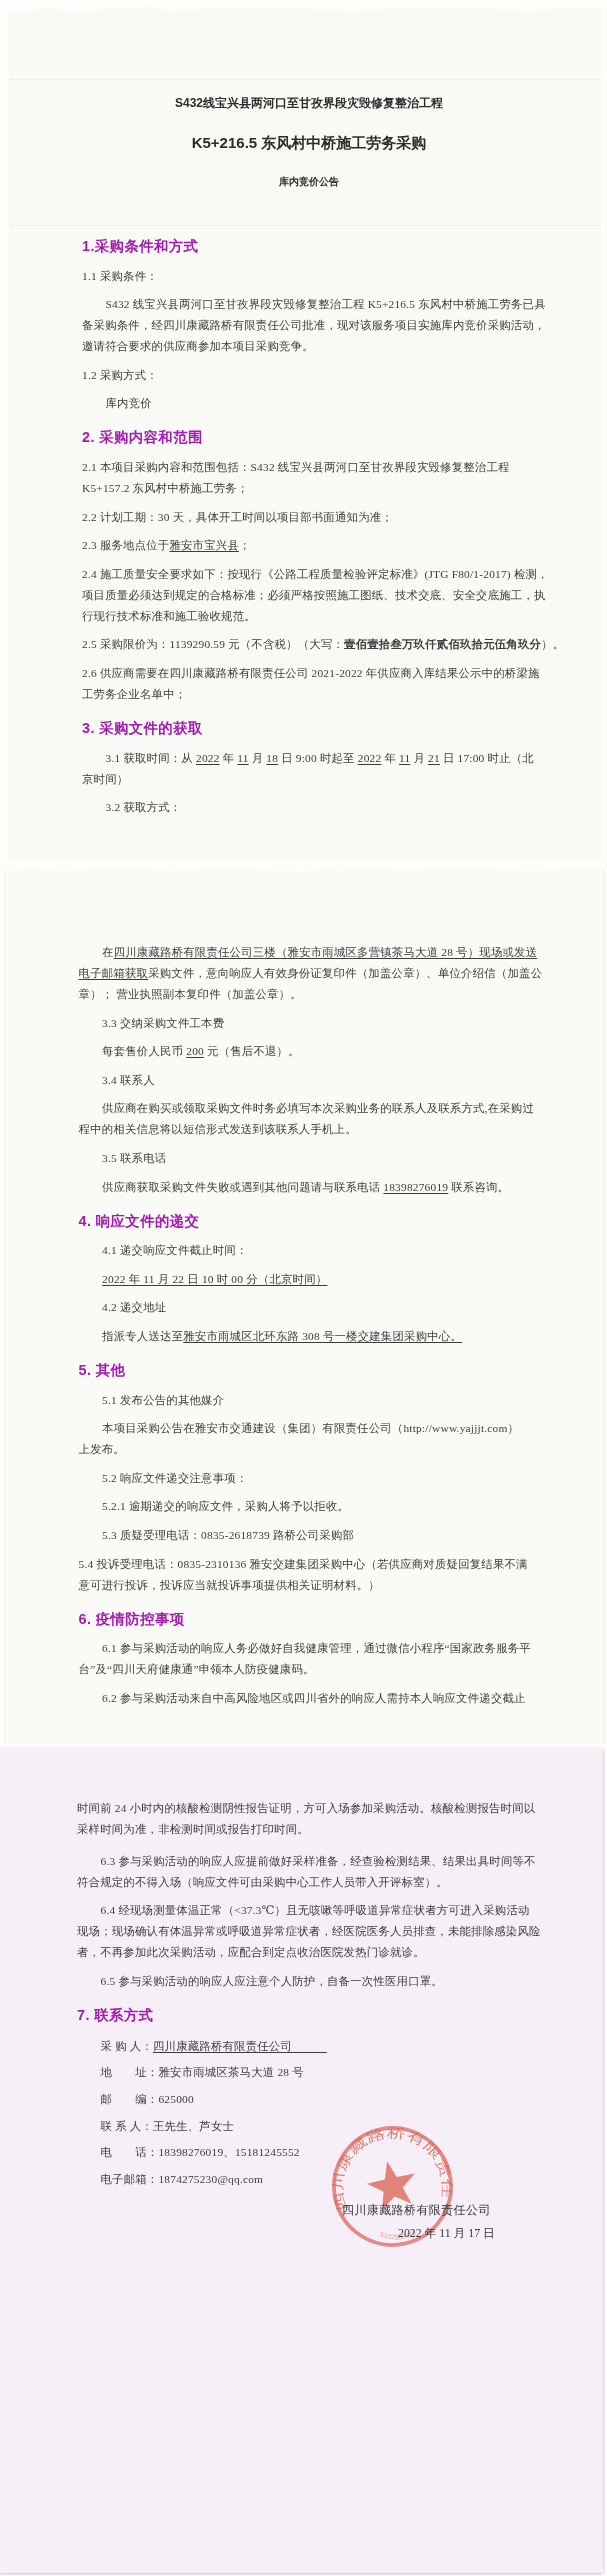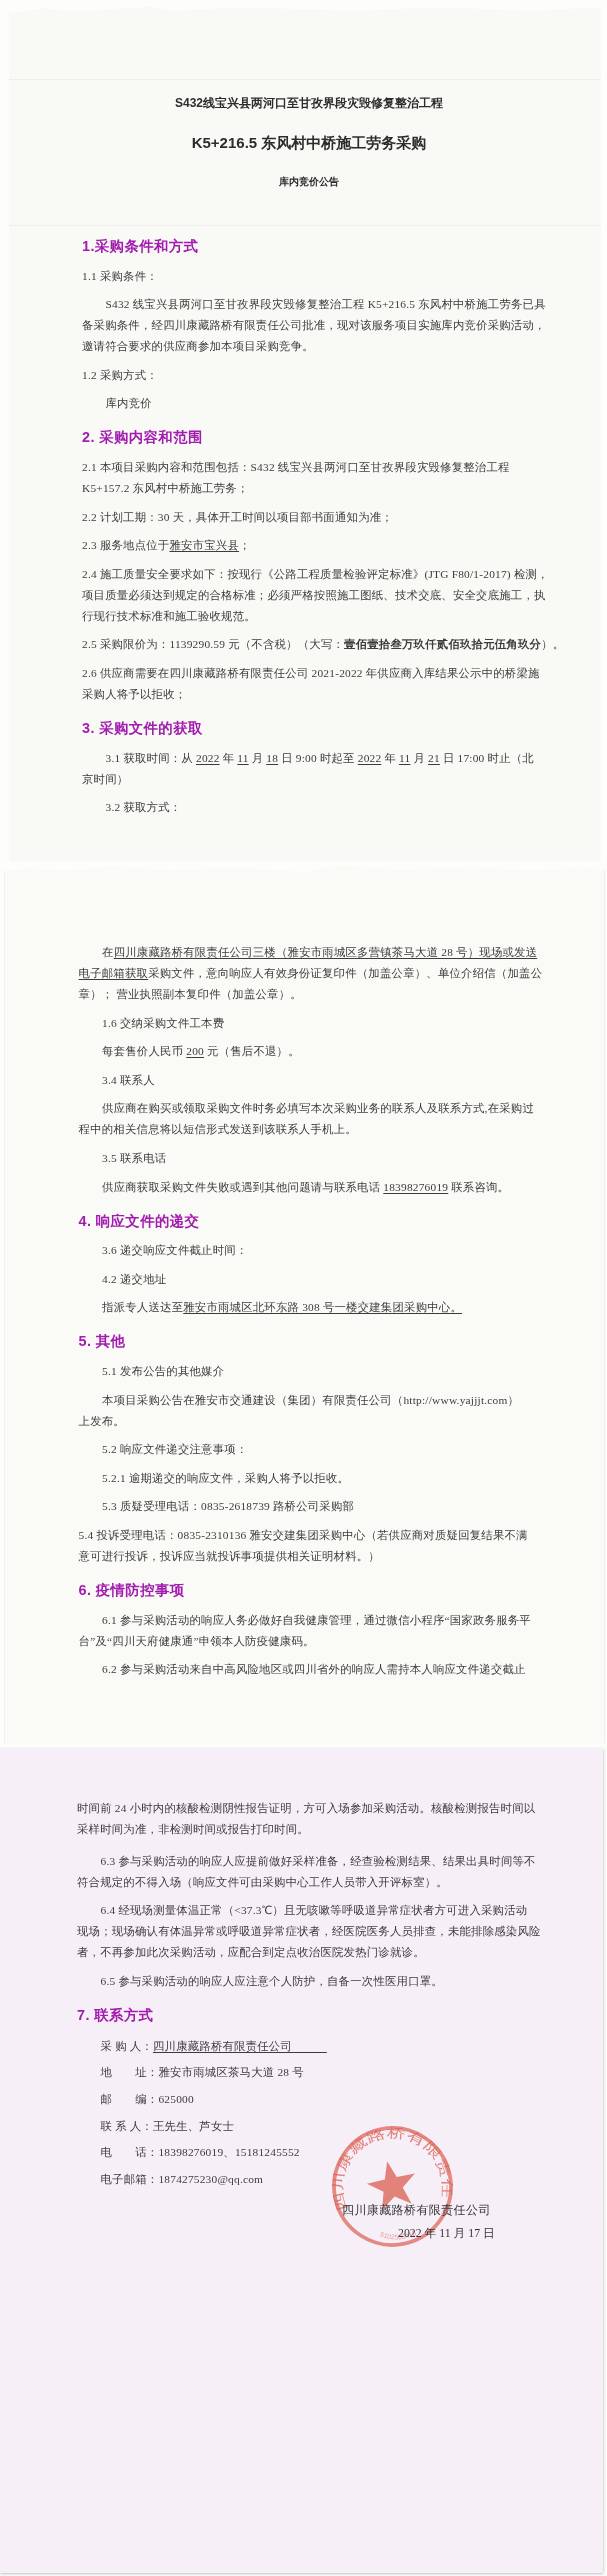--- a/index.html
+++ b/index.html
@@ -41,21 +41,21 @@
   .t2{font-size:15px;margin-top:16px;}
   .t3{font-size:10px;margin-top:15px;}
   .sec{
     font-family:"Liberation Sans","DejaVu Sans",sans-serif;
     font-weight:700;font-size:14.4px;color:#a21caf;
     line-height:23px;margin:12px 0 6px 0;white-space:nowrap;letter-spacing:0.4px;
   }
   .sec.first{margin-top:41px;}
   .ln{
     font-size:11.4px;line-height:21px;margin:0;white-space:nowrap;
-    letter-spacing:0.2px;color:#3c3c3c;font-family:Liberation Serif, serif;
+    letter-spacing:0.2px;color:#3c3c3c;
   }
   .mt{margin-top:7.6px;}
   .ind{padding-left:23.5px;}
   .u{text-decoration:underline;text-underline-offset:2.3px;}
   .b{font-weight:700;}
   .contact .ln{line-height:26.6px;}
   .seal{
     position:absolute;left:328px;top:374px;width:129px;height:129px;
     transform:rotate(-12deg);z-index:1;opacity:.92;
   }
@@ -92,42 +92,43 @@
     <h2 class="sec">2. 采购内容和范围</h2>
     <p class="ln mt">2.1 本项目采购内容和范围包括：S432 线宝兴县两河口至甘孜界段灾毁修复整治工程</p>
     <p class="ln">K5+157.2 东风村中桥施工劳务；</p>
     <p class="ln mt">2.2 计划工期：30 天，具体开工时间以项目部书面通知为准；</p>
     <p class="ln mt"><span>2.3 服务地点位于</span><span class="u">雅安市宝兴县</span><span>；</span></p>
     <p class="ln mt">2.4 施工质量安全要求如下：按现行《公路工程质量检验评定标准》(JTG F80/1-2017) 检测，</p>
     <p class="ln">项目质量必须达到规定的合格标准；必须严格按照施工图纸、技术交底、安全交底施工，执</p>
     <p class="ln">行现行技术标准和施工验收规范。</p>
     <p class="ln mt"><span>2.5 采购限价为：1139290.59 元（不含税）（大写：</span><span class="b">壹佰壹拾叁万玖仟贰佰玖拾元伍角玖分</span><span>）。</span></p>
     <p class="ln mt">2.6 供应商需要在四川康藏路桥有限责任公司 2021-2022 年供应商入库结果公示中的桥梁施</p>
-    <p class="ln">采购人将予以拒收；</p>
+    <p class="ln">工劳务企业名单中；</p>
 
     <h2 class="sec">3. 采购文件的获取</h2>
     <p class="ln mt ind"><span>3.1 获取时间：从 </span><span class="u">2022</span><span> 年 </span><span class="u">11</span><span> 月 </span><span class="u">18</span><span> 日 9:00 时起至 </span><span class="u">2022</span><span> 年 </span><span class="u">11</span><span> 月 </span><span class="u">21</span><span> 日 17:00 时止（北</span></p>
     <p class="ln">京时间）</p>
     <p class="ln mt ind">3.2 获取方式：</p>
   </section>
 
   <section class="page page2">
     <p class="ln ind"><span>在</span><span class="u">四川康藏路桥有限责任公司三楼（雅安市雨城区多营镇茶马大道 28 号）现场或发送</span></p>
     <p class="ln"><span class="u">电子邮箱获取</span><span>采购文件，意向响应人有效身份证复印件（加盖公章）、单位介绍信（加盖公</span></p>
     <p class="ln">章）； 营业执照副本复印件（加盖公章）。</p>
-    <p class="ln mt ind">1.6 交纳采购文件工本费</p>
+    <p class="ln mt ind">3.3 交纳采购文件工本费</p>
     <p class="ln mt ind"><span>每套售价人民币 </span><span class="u">200</span><span> 元（售后不退）。</span></p>
     <p class="ln mt ind">3.4 联系人</p>
     <p class="ln mt ind">供应商在购买或领取采购文件时务必填写本次采购业务的联系人及联系方式,在采购过</p>
     <p class="ln">程中的相关信息将以短信形式发送到该联系人手机上。</p>
     <p class="ln mt ind">3.5 联系电话</p>
     <p class="ln mt ind"><span>供应商获取采购文件失败或遇到其他问题请与联系电话 </span><span class="u">18398276019</span><span> 联系咨询。</span></p>
 
     <h2 class="sec">4. 响应文件的递交</h2>
-    <p class="ln mt ind">3.6 递交响应文件截止时间：</p>
+    <p class="ln mt ind">4.1 递交响应文件截止时间：</p>
+    <p class="ln mt ind"><span class="u">2022 年 11 月 22 日 10 时 00 分（北京时间）</span></p>
     <p class="ln mt ind">4.2 递交地址</p>
     <p class="ln mt ind"><span>指派专人送达至</span><span class="u">雅安市雨城区北环东路 308 号一楼交建集团采购中心。</span></p>
 
     <h2 class="sec">5. 其他</h2>
     <p class="ln mt ind">5.1 发布公告的其他媒介</p>
     <p class="ln mt ind">本项目采购公告在雅安市交通建设（集团）有限责任公司（http://www.yajjjt.com）</p>
     <p class="ln">上发布。</p>
     <p class="ln mt ind">5.2 响应文件递交注意事项：</p>
     <p class="ln mt ind">5.2.1 逾期递交的响应文件，采购人将予以拒收。</p>
     <p class="ln mt ind">5.3 质疑受理电话：0835-2618739 路桥公司采购部</p>

